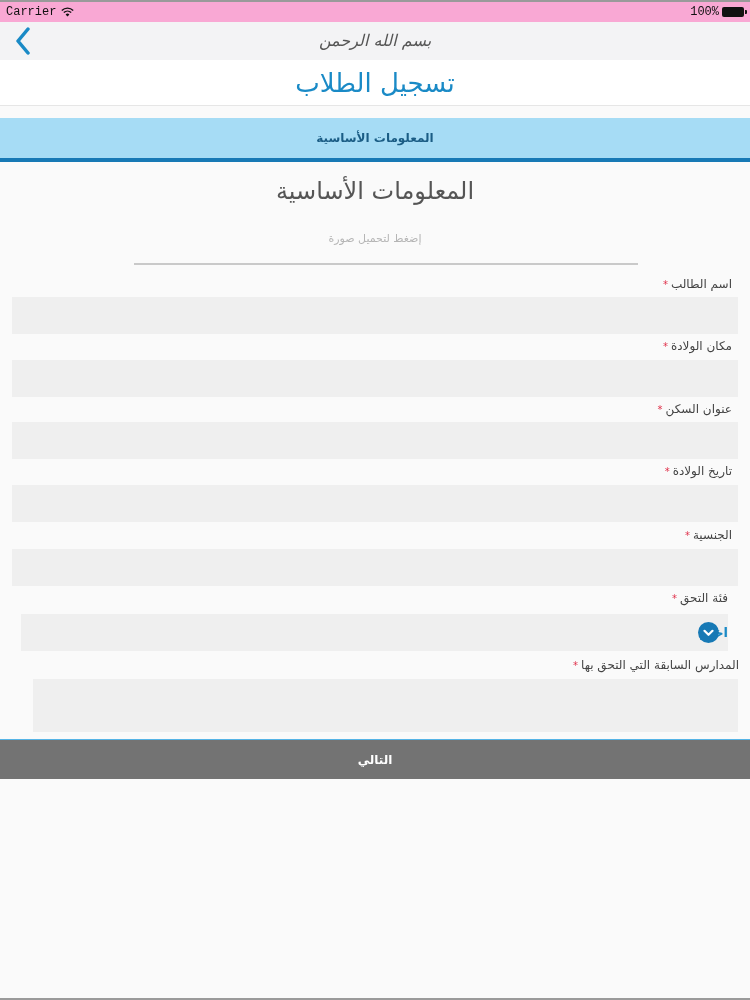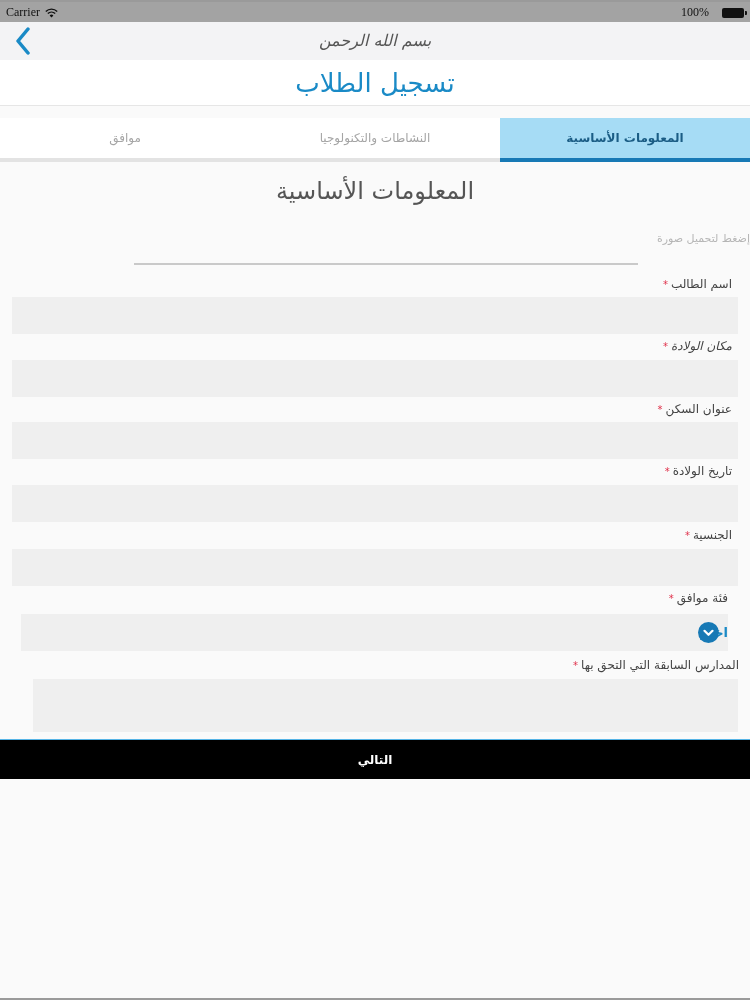--- a/index.html
+++ b/index.html
@@ -1,52 +1,52 @@
 <!DOCTYPE html>
 <html><head>
 <meta charset="utf-8">
 <style>
   * { box-sizing: border-box; margin: 0; padding: 0; }
   html, body { width: 750px; height: 1000px; overflow: hidden; }
   body { background: #fafafa; font-family: "DejaVu Sans", sans-serif; position: relative; border-top: 2px solid #9a9a9a; border-bottom: 2px solid #9a9a9a; }
 
-  .status-bar { position: absolute; top: 0; left: 0; width: 750px; height: 20px; background: #a3a3a3; font-family: Liberation Serif, serif; font-size: 12px; color: #111; }
+  .status-bar { position: absolute; top: 0; left: 0; width: 750px; height: 20px; background: #f9a8d4; font-family: Liberation Mono, monospace; font-size: 12px; color: #111; }
   .status-bar .carrier { position: absolute; left: 6px; top: 3px; display: flex; align-items: center; gap: 5px; }
   .status-bar .time { position: absolute; left: 0; right: 0; top: 3px; text-align: center; font-weight: bold; }
-  .status-bar .battery { position: absolute; right: 6px; top: 3px; display: flex; align-items: center; gap: 13px; }
+  .status-bar .battery { position: absolute; right: 6px; top: 3px; display: flex; align-items: center; gap: 3px; }
   .batt-icon { width: 22px; height: 10px; background: #111; border-radius: 2px; position: relative; }
   .batt-icon::after { content: ""; position: absolute; right: -3px; top: 3px; width: 2px; height: 4px; background: #111; border-radius: 0 1px 1px 0; }
 
   .nav-bar { position: absolute; top: 20px; left: 0; width: 750px; height: 38px; background: #f3f3f5; }
   .back-btn { position: absolute; left: 8px; top: 2px; width: 30px; height: 34px; display: flex; align-items: center; justify-content: center; cursor: pointer; }
   .calligraphy { position: absolute; left: 310px; top: 4px; width: 130px; height: 30px; color: #555; font-family: "DejaVu Serif", serif; font-size: 16px; text-align: center; line-height: 30px; font-style: italic; letter-spacing: -1px; }
 
   .title-bar { position: absolute; top: 58px; left: 0; width: 750px; height: 46px; background: #ffffff; border-bottom: 1px solid #e6e6e6; }
   .title-bar h1 { text-align: center; font-size: 26px; font-weight: normal; color: #1a8ac6; line-height: 46px; direction: rtl; }
 
   .tabs { position: absolute; top: 116px; left: 0; width: 750px; height: 44px; background: #ffffff; display: flex; direction: rtl; border-bottom: 4px solid #e3e3e3; }
   .tab { flex: 1; text-align: center; font-size: 12px; color: #a5a5a5; line-height: 40px; cursor: pointer; position: relative; }
   .tab.active { background: #a6dcf5; color: #1b5d85; font-weight: bold; }
   .tab.active::after { content: ""; position: absolute; left: 0; right: 0; bottom: -4px; height: 4px; background: #1779b5; }
 
   .section-title { position: absolute; top: 175px; left: 0; width: 750px; text-align: center; font-size: 24px; color: #555; direction: rtl; }
-  .upload-link { position: absolute; top: 230px; left: 0; width: 750px; font-size: 11px; color: #b5b5b5; direction: rtl; cursor: pointer; }
+  .upload-link { position: absolute; top: 230px; left: 0; width: 750px; text-align: center; font-size: 11px; color: #b5b5b5; direction: rtl; cursor: pointer; }
   .upload-line { position: absolute; top: 261px; left: 134px; width: 504px; height: 2px; background: #c9c9c9; }
 
   .field-label { position: absolute; right: 18px; font-size: 12px; color: #444; direction: rtl; white-space: nowrap; }
   .req { color: #e0304a; margin-right: 3px; font-size: 10px; }
   .field-input { position: absolute; left: 12px; width: 726px; height: 37px; background: #efefef; border: none; outline: none; }
 
   .select-box { position: absolute; top: 612px; left: 21px; width: 707px; height: 37px; background: #efefef; cursor: pointer; }
   .select-value { position: absolute; left: 0; right: 0; top: 0; line-height: 37px; text-align: right; font-size: 13px; font-weight: bold; color: #1a8ac6; }
   .select-chevron { position: absolute; right: 9px; top: 8px; width: 21px; height: 21px; border-radius: 50%; background: #1779b5; display: flex; align-items: center; justify-content: center; }
 
   .textarea { position: absolute; top: 677px; left: 33px; width: 705px; height: 53px; background: #efefef; border: none; outline: none; resize: none; }
 
-  .next-btn { position: absolute; top: 737px; left: 0; width: 750px; height: 40px; background: #000000; border-top: 1px solid #56b4e6; color: #ffffff; font-size: 12px; font-weight: bold; text-align: center; line-height: 40px; cursor: pointer; direction: rtl; }
+  .next-btn { position: absolute; top: 737px; left: 0; width: 750px; height: 40px; background: #737373; border-top: 1px solid #56b4e6; color: #ffffff; font-size: 12px; font-weight: bold; text-align: center; line-height: 40px; cursor: pointer; direction: rtl; }
 </style>
 </head>
 <body>
 
 <div class="status-bar">
   <div class="carrier">
     <span>Carrier</span>
     <svg width="13" height="10" viewBox="0 0 13 10">
         <path d="M6.5 9.5 L4.6 7.4 A2.8 2.8 0 0 1 8.4 7.4 Z" fill="#111"></path>
         <path d="M2.8 5.6 A5.4 5.4 0 0 1 10.2 5.6" stroke="#111" stroke-width="1.4" fill="none"></path>
@@ -67,55 +67,53 @@
   </div>
   <div class="calligraphy">بسم الله الرحمن الرحيم</div>
 </div>
 
 <div class="title-bar">
   <h1>تسجيل الطلاب</h1>
 </div>
 
 <div class="tabs">
   <div class="tab active">المعلومات الأساسية</div>
-  <div class="tab">النشاطات والتكنولوجيا</div>
-  <div class="tab">موافق</div>
 </div>
 
 <div class="section-title">المعلومات الأساسية</div>
 <div class="upload-link">إضغط لتحميل صورة</div>
 <div class="upload-line"></div>
 
 <div class="field-label" style="top:275px;">
   <span>اسم الطالب</span><span class="req">*</span>
 </div>
 <input class="field-input" style="top: 295px;" type="text" value="">
 
-<div class="field-label" style="top:337px;font-style:italic;">
+<div class="field-label" style="top:337px;">
   <span>مكان الولادة</span><span class="req">*</span>
 </div>
 <input class="field-input" style="top: 358px;" type="text" value="">
 
 <div class="field-label" style="top:400px;">
   <span>عنوان السكن</span><span class="req">*</span>
 </div>
 <input class="field-input" style="top: 420px;" type="text" value="">
 
 <div class="field-label" style="top:462px;">
   <span>تاريخ الولادة</span><span class="req">*</span>
 </div>
 <input class="field-input" style="top: 483px;" type="text" value="">
 
 <div class="field-label" style="top:526px;">
   <span>الجنسية</span><span class="req">*</span>
 </div>
 <input class="field-input" style="top: 547px;" type="text" value="">
 
 <div class="field-label" style="top:589px; right:22px;">
-  <span>فئة موافق</span><span class="req">*</span>
+  <span>فئة التحق</span><span class="req">*</span>
 </div>
 <div class="select-box">
   <div class="select-value">اختر</div>
   <div class="select-chevron">
     <svg width="11" height="8" viewBox="0 0 11 8">
         <path d="M1.5 1.8 L5.5 5.8 L9.5 1.8" stroke="#ffffff" stroke-width="2.2" fill="none" stroke-linecap="round" stroke-linejoin="round"></path>
       </svg>
   </div>
 </div>
 

